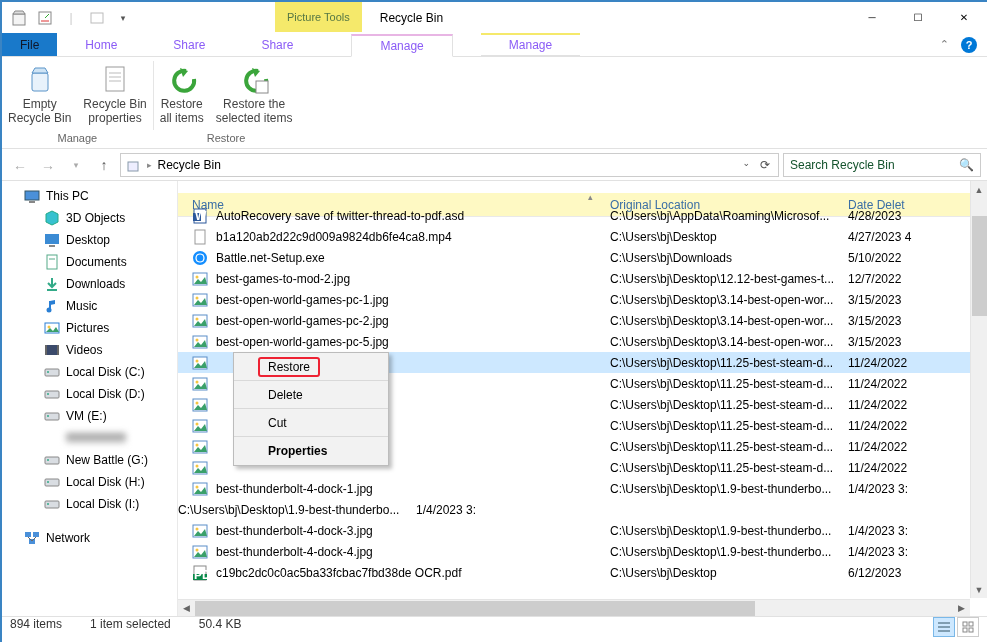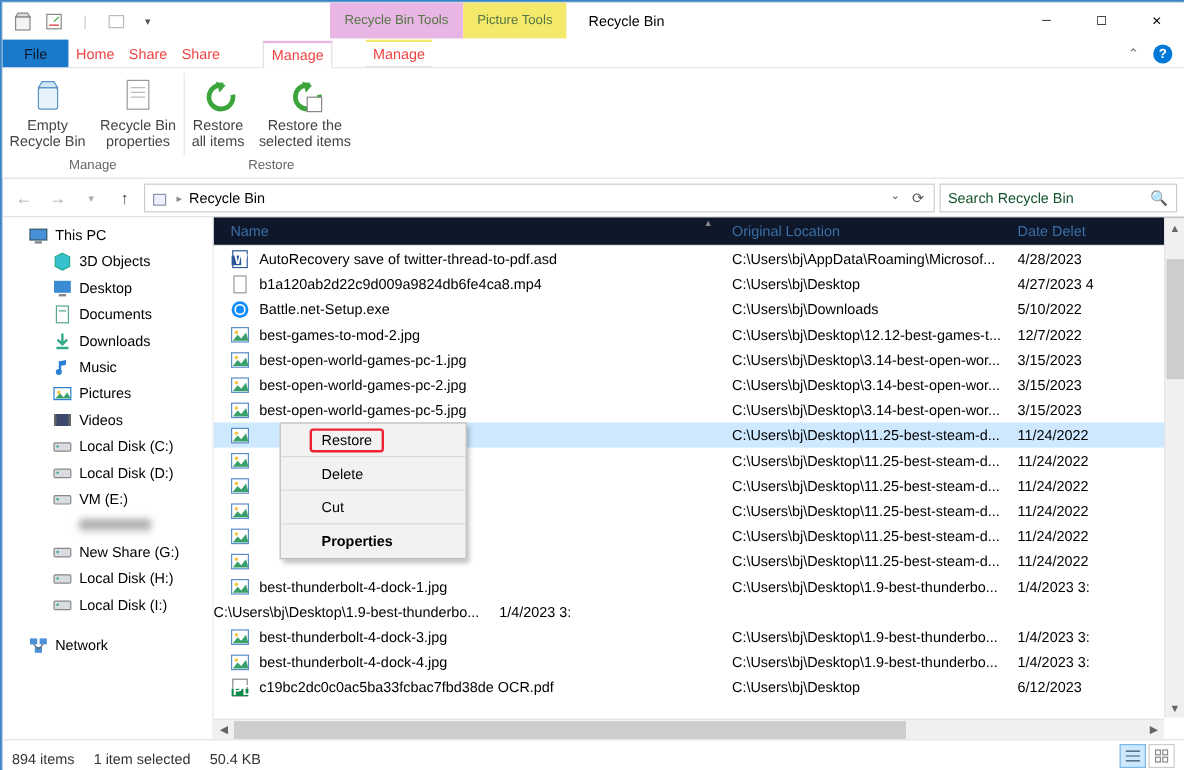--- a/index.html
+++ b/index.html
@@ -12,21 +12,21 @@
 .tab-context { display: flex; height: 31px; margin-left: 135px; }
 .ctx-group { display: flex; flex-direction: column; align-items: center; justify-content: center; padding: 0 12px; height: 30px; font-size: 11px; }
 .ctx-recycle { background: #e8b5e4; color: #574; }
 .ctx-picture { background: #f5e96b; color: #574; }
 .title-text { margin-left: 18px; font-size: 12px; color: #000; }
 .win-controls { margin-left: auto; display: flex; }
 .win-btn { width: 46px; height: 30px; display: flex; align-items: center; justify-content: center; font-family: "Segoe MDL2 Assets", sans-serif; font-size: 10px; }
 
 
 .tabs-row { height: 24px; display: flex; align-items: stretch; border-bottom: 1px solid #e1e1e1; }
-.tab { padding: 0 6px; display: flex; align-items: center; font-size: 12px; color: #ef4444; }
+.tab { padding: 0 28px; display: flex; align-items: center; font-size: 12px; color: #8b5cf6; }
 .tab-file { background: #1979ca; color: #0f172a; padding: 0 18px; }
 .tab-manage { background: #fff; border: 1px solid #e1e1e1; border-bottom: 1px solid #fff; position: relative; top: 1px; }
 .tab-manage.mg1 { border-top: 2px solid #e8b5e4; }
 .tab-manage.mg2 { border-top: 2px solid #f5e96b; }
 .tabs-right { margin-left: auto; display: flex; align-items: center; padding-right: 10px; gap: 12px; color: #7a7a7a; }
 .help-circle { width: 16px; height: 16px; border-radius: 50%; background: #0078d7; color: #fff; display: flex; align-items: center; justify-content: center; font-size: 11px; font-weight: bold; }
 
 
 .ribbon { height: 92px; display: flex; border-bottom: 1px solid #e1e1e1; background: #fff; }
 .ribbon-group { display: flex; flex-direction: column; align-items: center; padding: 2px 0; }
@@ -51,21 +51,21 @@
 .body { display: flex; height: 435px; }
 .tree { width: 176px; border-right: 1px solid #e9e9e9; padding: 4px 0; overflow: hidden; }
 .tree-item { display: flex; align-items: center; height: 22px; padding-left: 22px; gap: 6px; color: #000; }
 .tree-item.lvl2 { padding-left: 42px; }
 .tree-item .ticon { width: 16px; height: 16px; display: flex; align-items: center; justify-content: center; }
 .network-space { margin-top: 12px; }
 .blurred { filter: blur(3px); background: linear-gradient(#999,#ccc); width: 60px; height: 10px; border-radius: 2px; }
 
 
 .list-wrap { flex: 1; position: relative; overflow: hidden; }
-.list-header { display: flex; height: 24px; align-items: center; border-bottom: 1px solid #e9e9e9; color: #3a6ea5; position: sticky; top: 0; background: #0f172a; }
+.list-header { display: flex; height: 24px; align-items: center; border-bottom: 1px solid #e9e9e9; color: #3a6ea5; position: sticky; top: 12px; background: #fef9c3; }
 .col-name { width: 432px; padding-left: 14px; display: flex; align-items: center; gap: 8px; }
 .col-orig { width: 238px; }
 .col-date { width: 80px; }
 .hdr-sort { font-size: 9px; color: #888; margin: 0 auto; }
 .list-body { position: relative; }
 .row { display: flex; height: 21px; align-items: center; }
 .row.selected { background: #cde8ff; }
 .row .c-name { width: 432px; padding-left: 14px; display: flex; align-items: center; gap: 8px; overflow: hidden; white-space: nowrap; }
 .row .c-orig { width: 238px; overflow: hidden; white-space: nowrap; text-overflow: ellipsis; padding-right: 6px; }
 .row .c-date { width: 88px; white-space: nowrap; overflow: hidden; }
@@ -81,21 +81,21 @@
 
 .vscroll { position: absolute; right: 0; top: 0; bottom: 18px; width: 17px; background: #f0f0f0; border-left: 1px solid #e5e5e5; display: flex; flex-direction: column; align-items: center; }
 .vscroll .thumb { width: 15px; flex: none; background: #cdcdcd; height: 100px; margin-top: 18px; }
 .vscroll .arrow { height: 17px; width: 100%; display: flex; align-items: center; justify-content: center; color: #666; font-size: 9px; }
 .vscroll .spacer { flex: 1; }
 .hscroll { position: absolute; left: 0; right: 17px; bottom: 0; height: 17px; background: #f0f0f0; border-top: 1px solid #e5e5e5; display: flex; align-items: center; }
 .hscroll .arrow { width: 17px; display: flex; align-items: center; justify-content: center; color: #666; font-size: 9px; }
 .hscroll .thumb { height: 15px; width: 560px; background: #cdcdcd; margin-left: 0; }
 
 
-.statusbar { height: 24px; border-top: 1px solid #e1e1e1; display: flex; align-items: flex-end; padding: 0 8px; gap: 16px; color: #333; }
+.statusbar { height: 24px; border-top: 1px solid #e1e1e1; display: flex; align-items: flex-start; padding: 0 8px; gap: 28px; color: #333; }
 .statusbar .views { margin-left: auto; display: flex; gap: 2px; }
 .view-btn { width: 22px; height: 20px; border: 1px solid #ccc; display: flex; align-items: center; justify-content: center; }
 .view-btn.active { background: #cde8ff; border-color: #7ab8e8; }
 
 
 svg { display: block; }
 </style>
 </head>
 <body>
 
@@ -116,21 +116,20 @@
     </span>
     <span class="qat-icon" style="color:#ccc">|</span>
     <span class="qat-icon">
       <svg width="16" height="16">
           <rect x="2" y="3" width="12" height="10" fill="#fff" stroke="#bbb"></rect>
         </svg>
     </span>
     <span class="qat-icon" style="color:#555;font-size:9px">▾</span>
   </div>
   <div class="tab-context">
-    <div class="ctx-group ctx-recycle">Recycle Bin Tools</div>
     <div class="ctx-group ctx-picture">Picture Tools</div>
   </div>
   <div class="title-text">Recycle Bin</div>
   <div class="win-controls">
     <div class="win-btn">─</div>
     <div class="win-btn">☐</div>
     <div class="win-btn">✕</div>
   </div>
 </div>
 
@@ -338,21 +337,21 @@
           <span class="ticon"></span>
           <span class="blurred"></span>
         </div>
         <div class="tree-item lvl2">
           <span class="ticon">
             <svg width="16" height="16">
               <rect x="1" y="5" width="14" height="7" rx="1" fill="#d9dde2" stroke="#888"></rect>
               <circle cx="4" cy="8" r="1" fill="#3a8"></circle>
             </svg>
           </span>
-          <span>New Share (G:)</span>
+          <span>New Battle (G:)</span>
         </div>
         <div class="tree-item lvl2">
           <span class="ticon">
             <svg width="16" height="16">
               <rect x="1" y="5" width="14" height="7" rx="1" fill="#d9dde2" stroke="#888"></rect>
               <circle cx="4" cy="8" r="1" fill="#3a8"></circle>
             </svg>
           </span>
           <span>Local Disk (H:)</span>
         </div>

